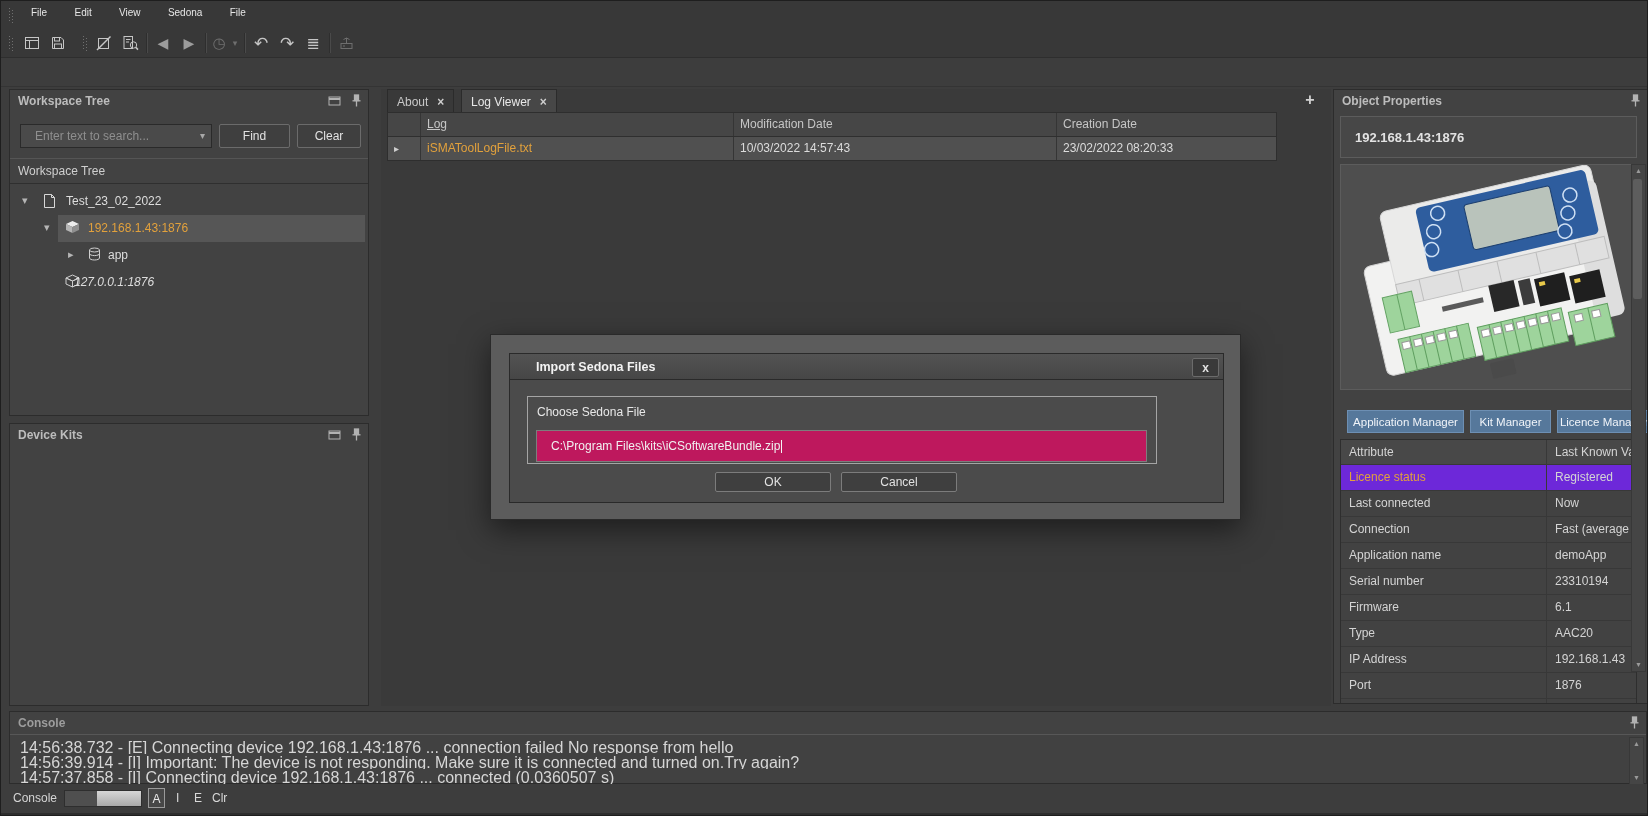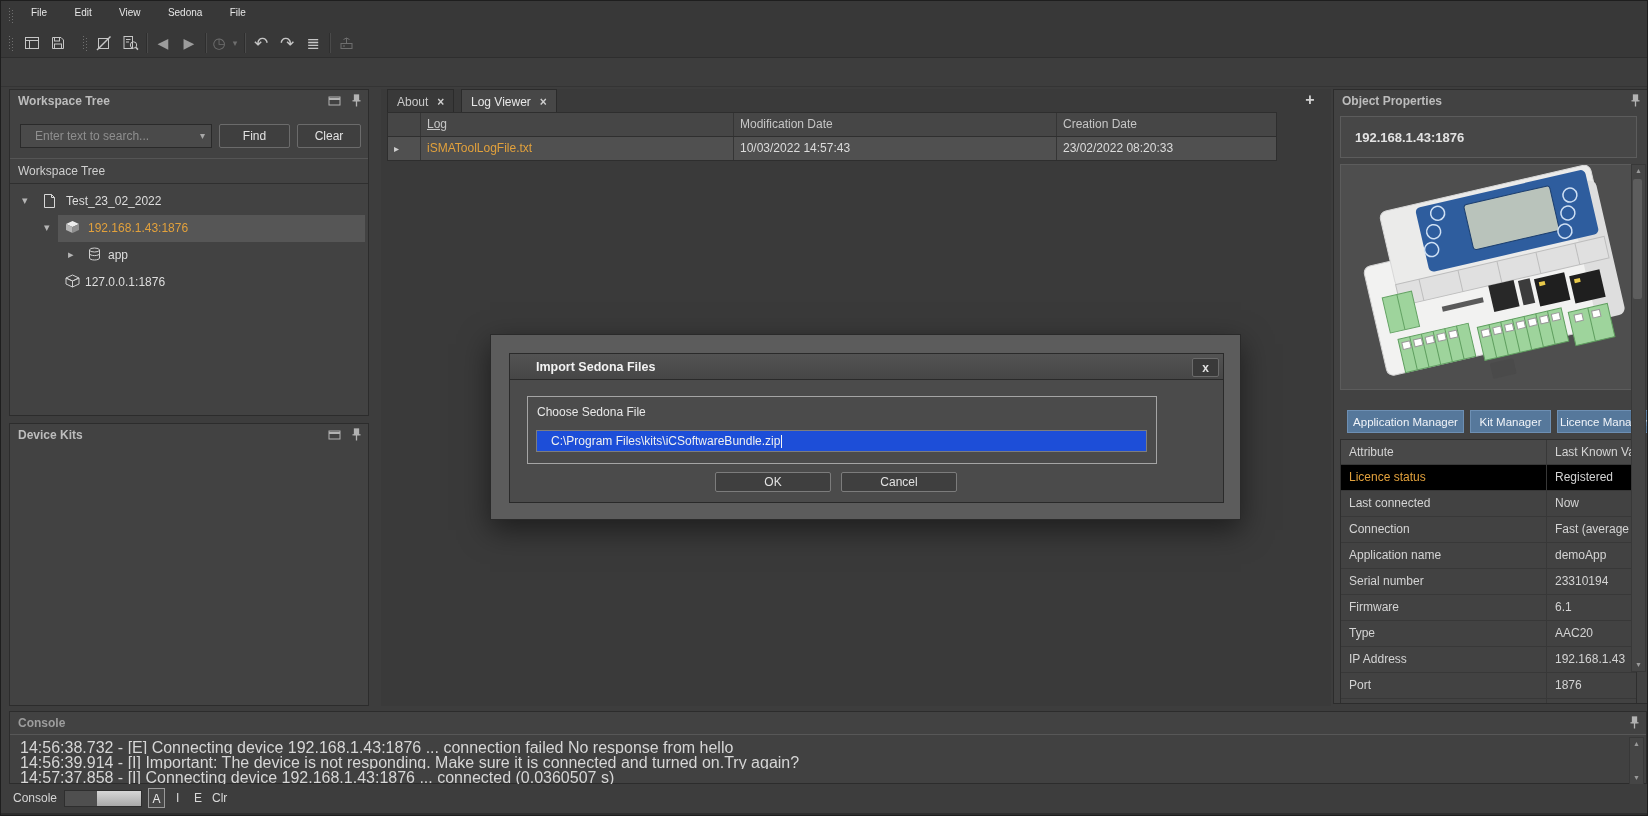--- a/index.html
+++ b/index.html
@@ -42,21 +42,21 @@
   .ltr{display:flex;height:23px;line-height:23px;}
   .ltc{border-right:1px solid #353535;padding:0 6px;overflow:hidden;white-space:nowrap;}
   .lthead{background:#464646;color:#c6c6c6;}
   .ltrow{background:#505050;color:#dcdcdc;border-top:1px solid #2f2f2f;}
   
   .pt{position:absolute;border:1px solid #2e2e2e;overflow:hidden;background:#424242;}
   .ptr{display:flex;height:25px;line-height:24px;border-bottom:1px solid #383838;}
   .ptc1{width:189px;padding:0 8px;border-right:1px solid #383838;overflow:hidden;white-space:nowrap;color:#d4d4d4;}
   .ptc2{flex:1;padding:0 8px;overflow:hidden;white-space:nowrap;color:#d4d4d4;}
   .pthead{background:#484848;color:#c6c6c6;height:24px;}
-  .hl{background:#000000;}
+  .hl{background:#6d28d9;}
   .bbtn{position:absolute;top:0;height:21px;background:#56789b;border:1px solid #6d8fb3;color:#f0f4f9;
         font-size:11.5px;display:flex;align-items:center;justify-content:center;overflow:hidden;white-space:nowrap;}
   
   .cline{position:absolute;left:10px;right:30px;height:15px;font-size:16px;color:#d6d6d6;white-space:nowrap;overflow:hidden;}
   
   .sb{position:absolute;width:13px;background:#454545;border:1px solid #383838;}
   .sba{position:absolute;left:0;width:100%;height:12px;color:#9a9a9a;font-size:7px;text-align:center;line-height:12px;}
   
   .dlg-frame{background:#5c5c5c;border:1px solid #2a2a2a;box-shadow:0 10px 28px rgba(0,0,0,.5);}
   .dlg-title{background:linear-gradient(#535353,#464646);border:1px solid #2a2a2a;color:#f2f2f2;font-weight:bold;font-size:12.5px;}
@@ -201,21 +201,21 @@
       <span class="tlab" style="left:98px;">app</span>
     </div>
     <div class="trow" style="top:179px;">
       <span class="ticn" style="left:55px;">
         <svg width="15" height="14" viewBox="0 0 15 14">
             <polygon points="7.5,1 14,4 7.5,7 1,4" fill="none" stroke="#cfcfcf"></polygon>
             <polygon points="1,4 7.5,7 7.5,13 1,10" fill="none" stroke="#cfcfcf"></polygon>
             <polygon points="14,4 7.5,7 7.5,13 14,10" fill="none" stroke="#cfcfcf"></polygon>
           </svg>
       </span>
-      <span class="tlab" style="left:75px;">127.0.0.1:1876</span>
+      <span class="tlab" style="left:64px;font-style:italic;">127.0.0.1:1876</span>
     </div>
   </div>
 
   <div class="abs panel" style="left:8px;top:422px;width:360px;height:283px;">
     <div class="phead">
       <span>Device Kits</span>
       <span class="hicons">
         <span>
             <svg width="13" height="10" viewBox="0 0 13 10" fill="none" stroke="#b2b2b2">
               <rect x="1" y="1" width="11" height="8"></rect>
@@ -441,21 +441,21 @@
   <div class="abs" style="left:0;top:812px;width:1648px;height:4px;background:#2e2e2e;"></div>
 
   <div class="abs dlg-frame" style="left:489px;top:333px;width:751px;height:186px;">
     <div class="abs dlg-title" style="left:18px;top:18px;width:715px;height:27px;line-height:26px;padding:0 26px;">
       <span>Import Sedona Files</span>
       <div class="abs btn" style="right:4px;top:4px;width:27px;height:19px;font-weight:bold;background:#3a3a3a;">x</div>
     </div>
     <div class="abs dlg-body" style="left:18px;top:45px;width:715px;height:123px;">
       <div class="gbox" style="left:17px;top:16px;width:628px;height:66px;">
         <div class="abs" style="left:9px;top:8px;color:#e8e8e8;">Choose Sedona File</div>
-        <div class="abs input" style="left:8px;top:33px;width:611px;height:22px;background:#1d4ed8;border:1px solid #7d7d7d;">
+        <div class="abs input" style="left:8px;top:33px;width:611px;height:32px;background:#be185d;border:1px solid #7d7d7d;">
           <span>C:\Program Files\kits\iCSoftwareBundle.zip</span>
             <span class="caretbar"></span>
         </div>
       </div>
       <div class="abs btn" style="left:205px;top:92px;width:116px;height:20px;border-color:#7c7c7c;">OK</div>
       <div class="abs btn" style="left:331px;top:92px;width:116px;height:20px;border-color:#7c7c7c;">Cancel</div>
     </div>
   </div>
 
 </div>

